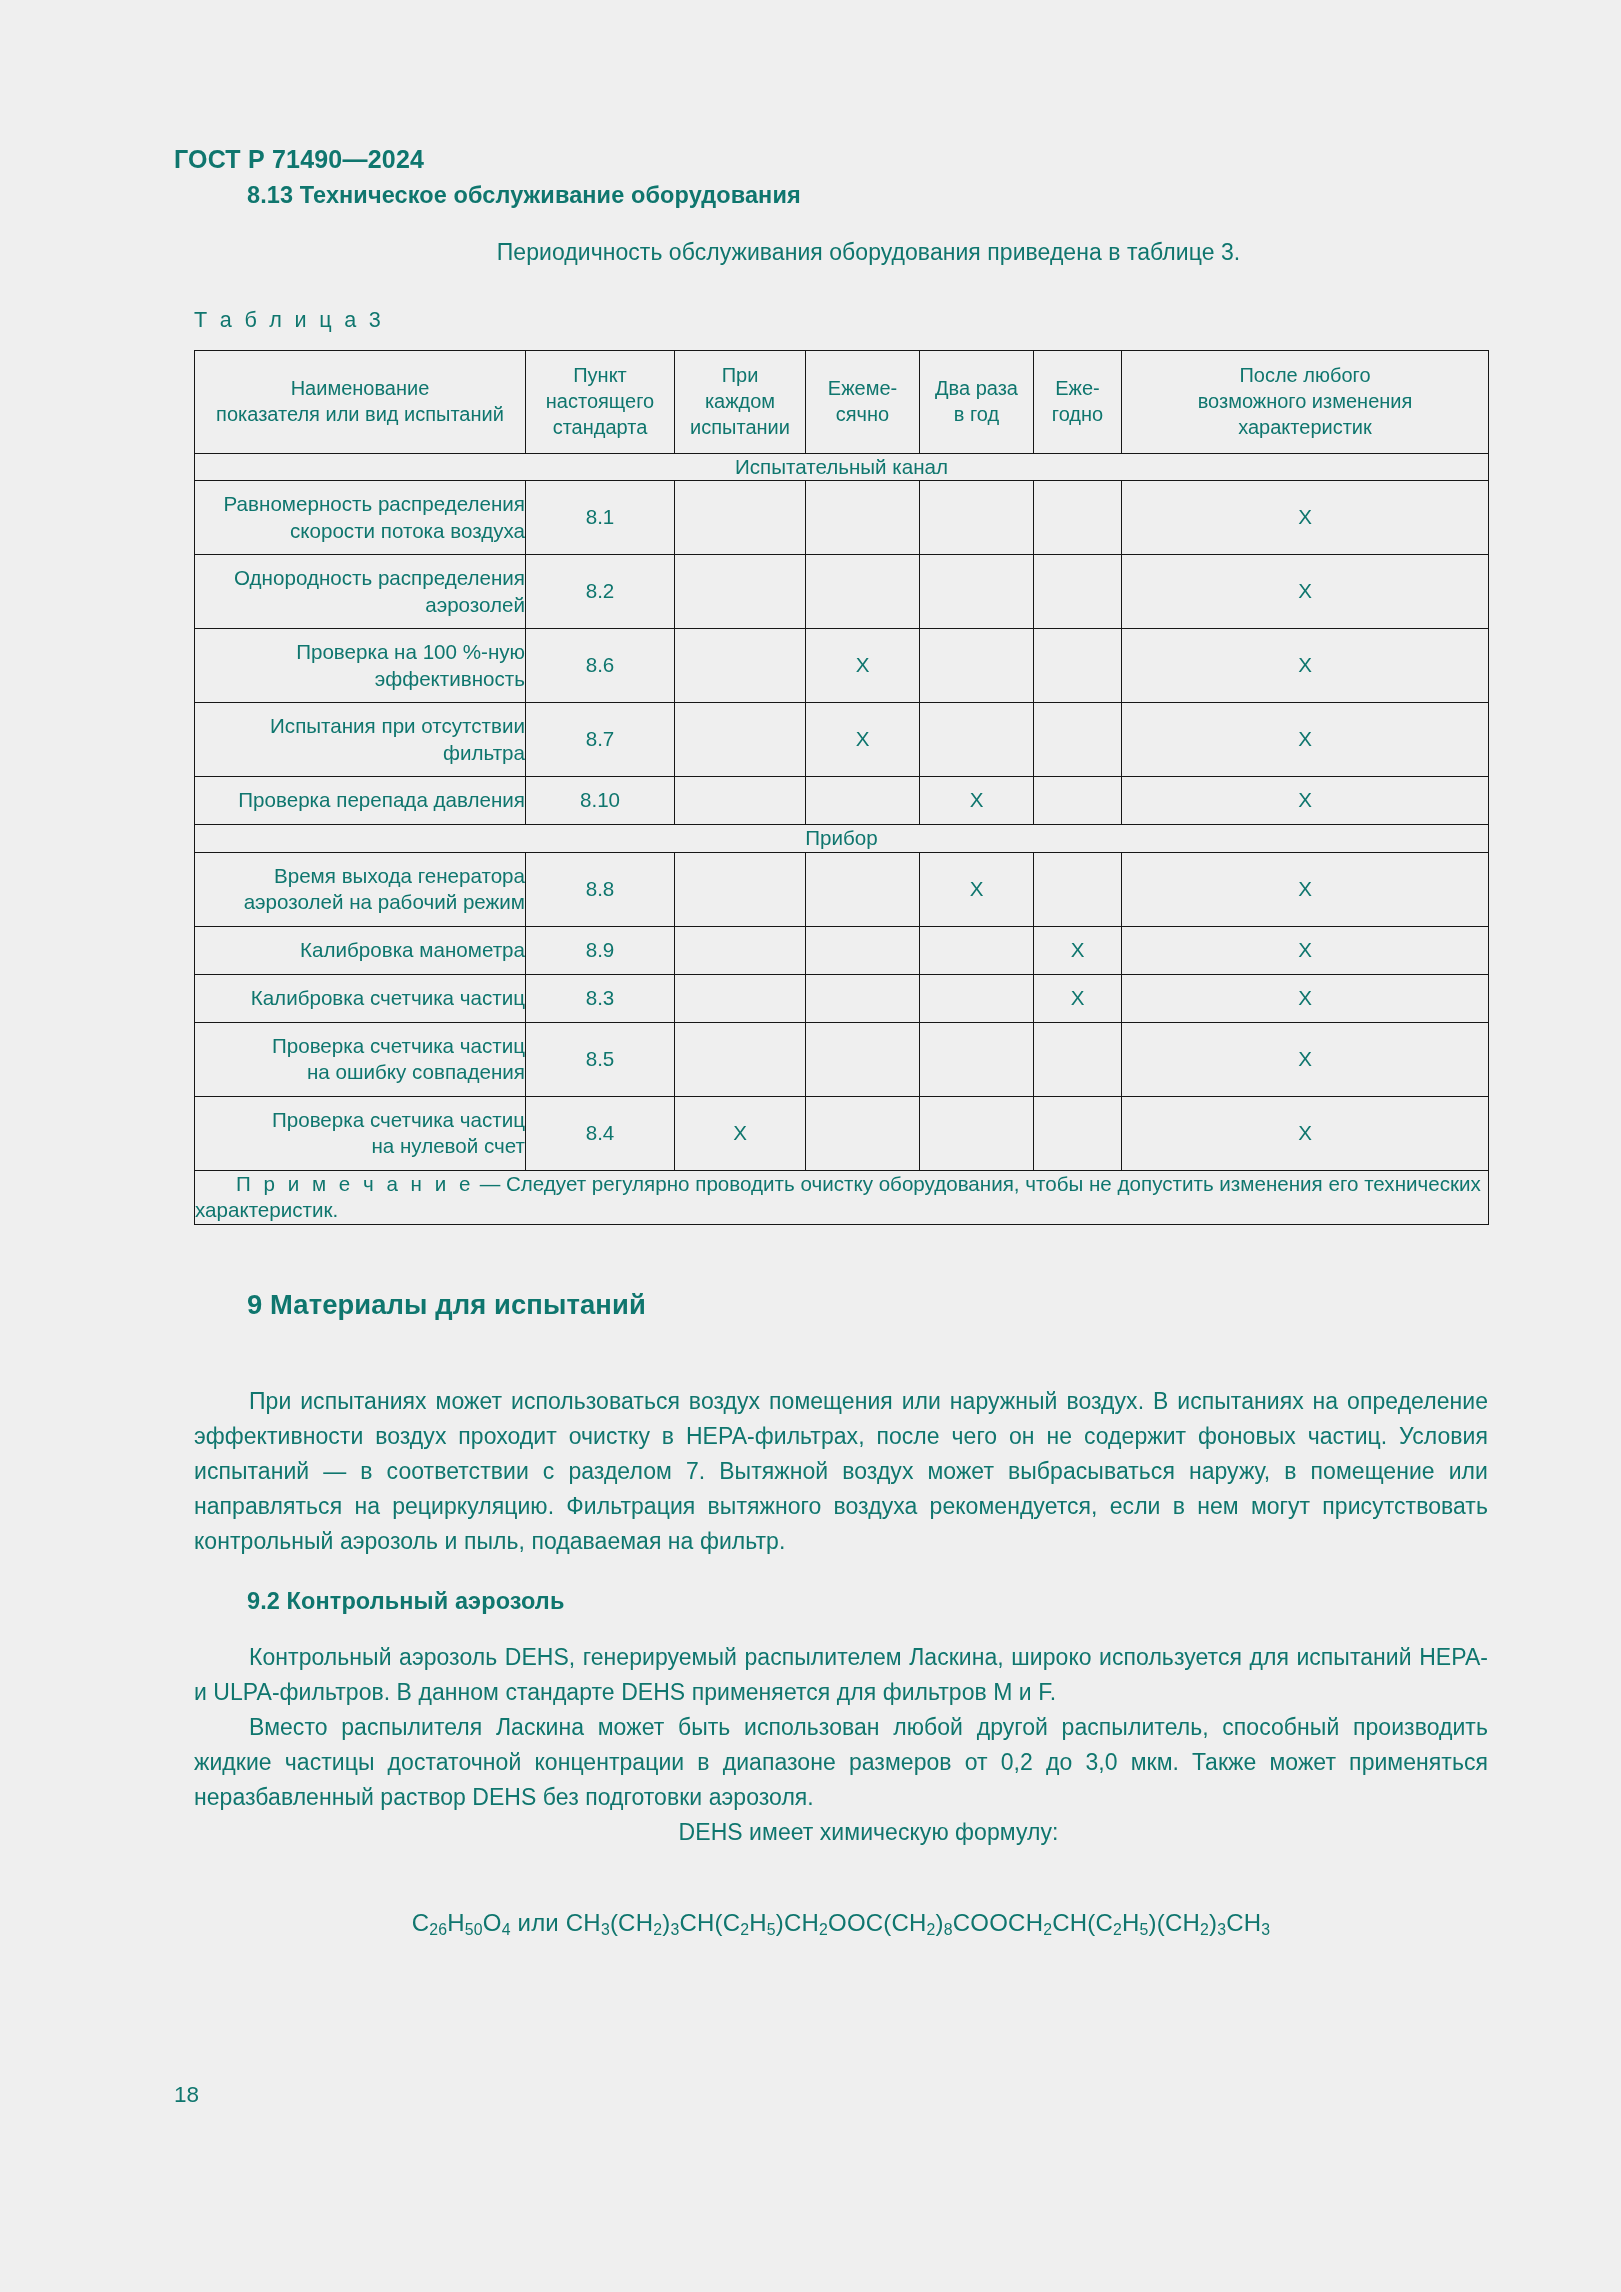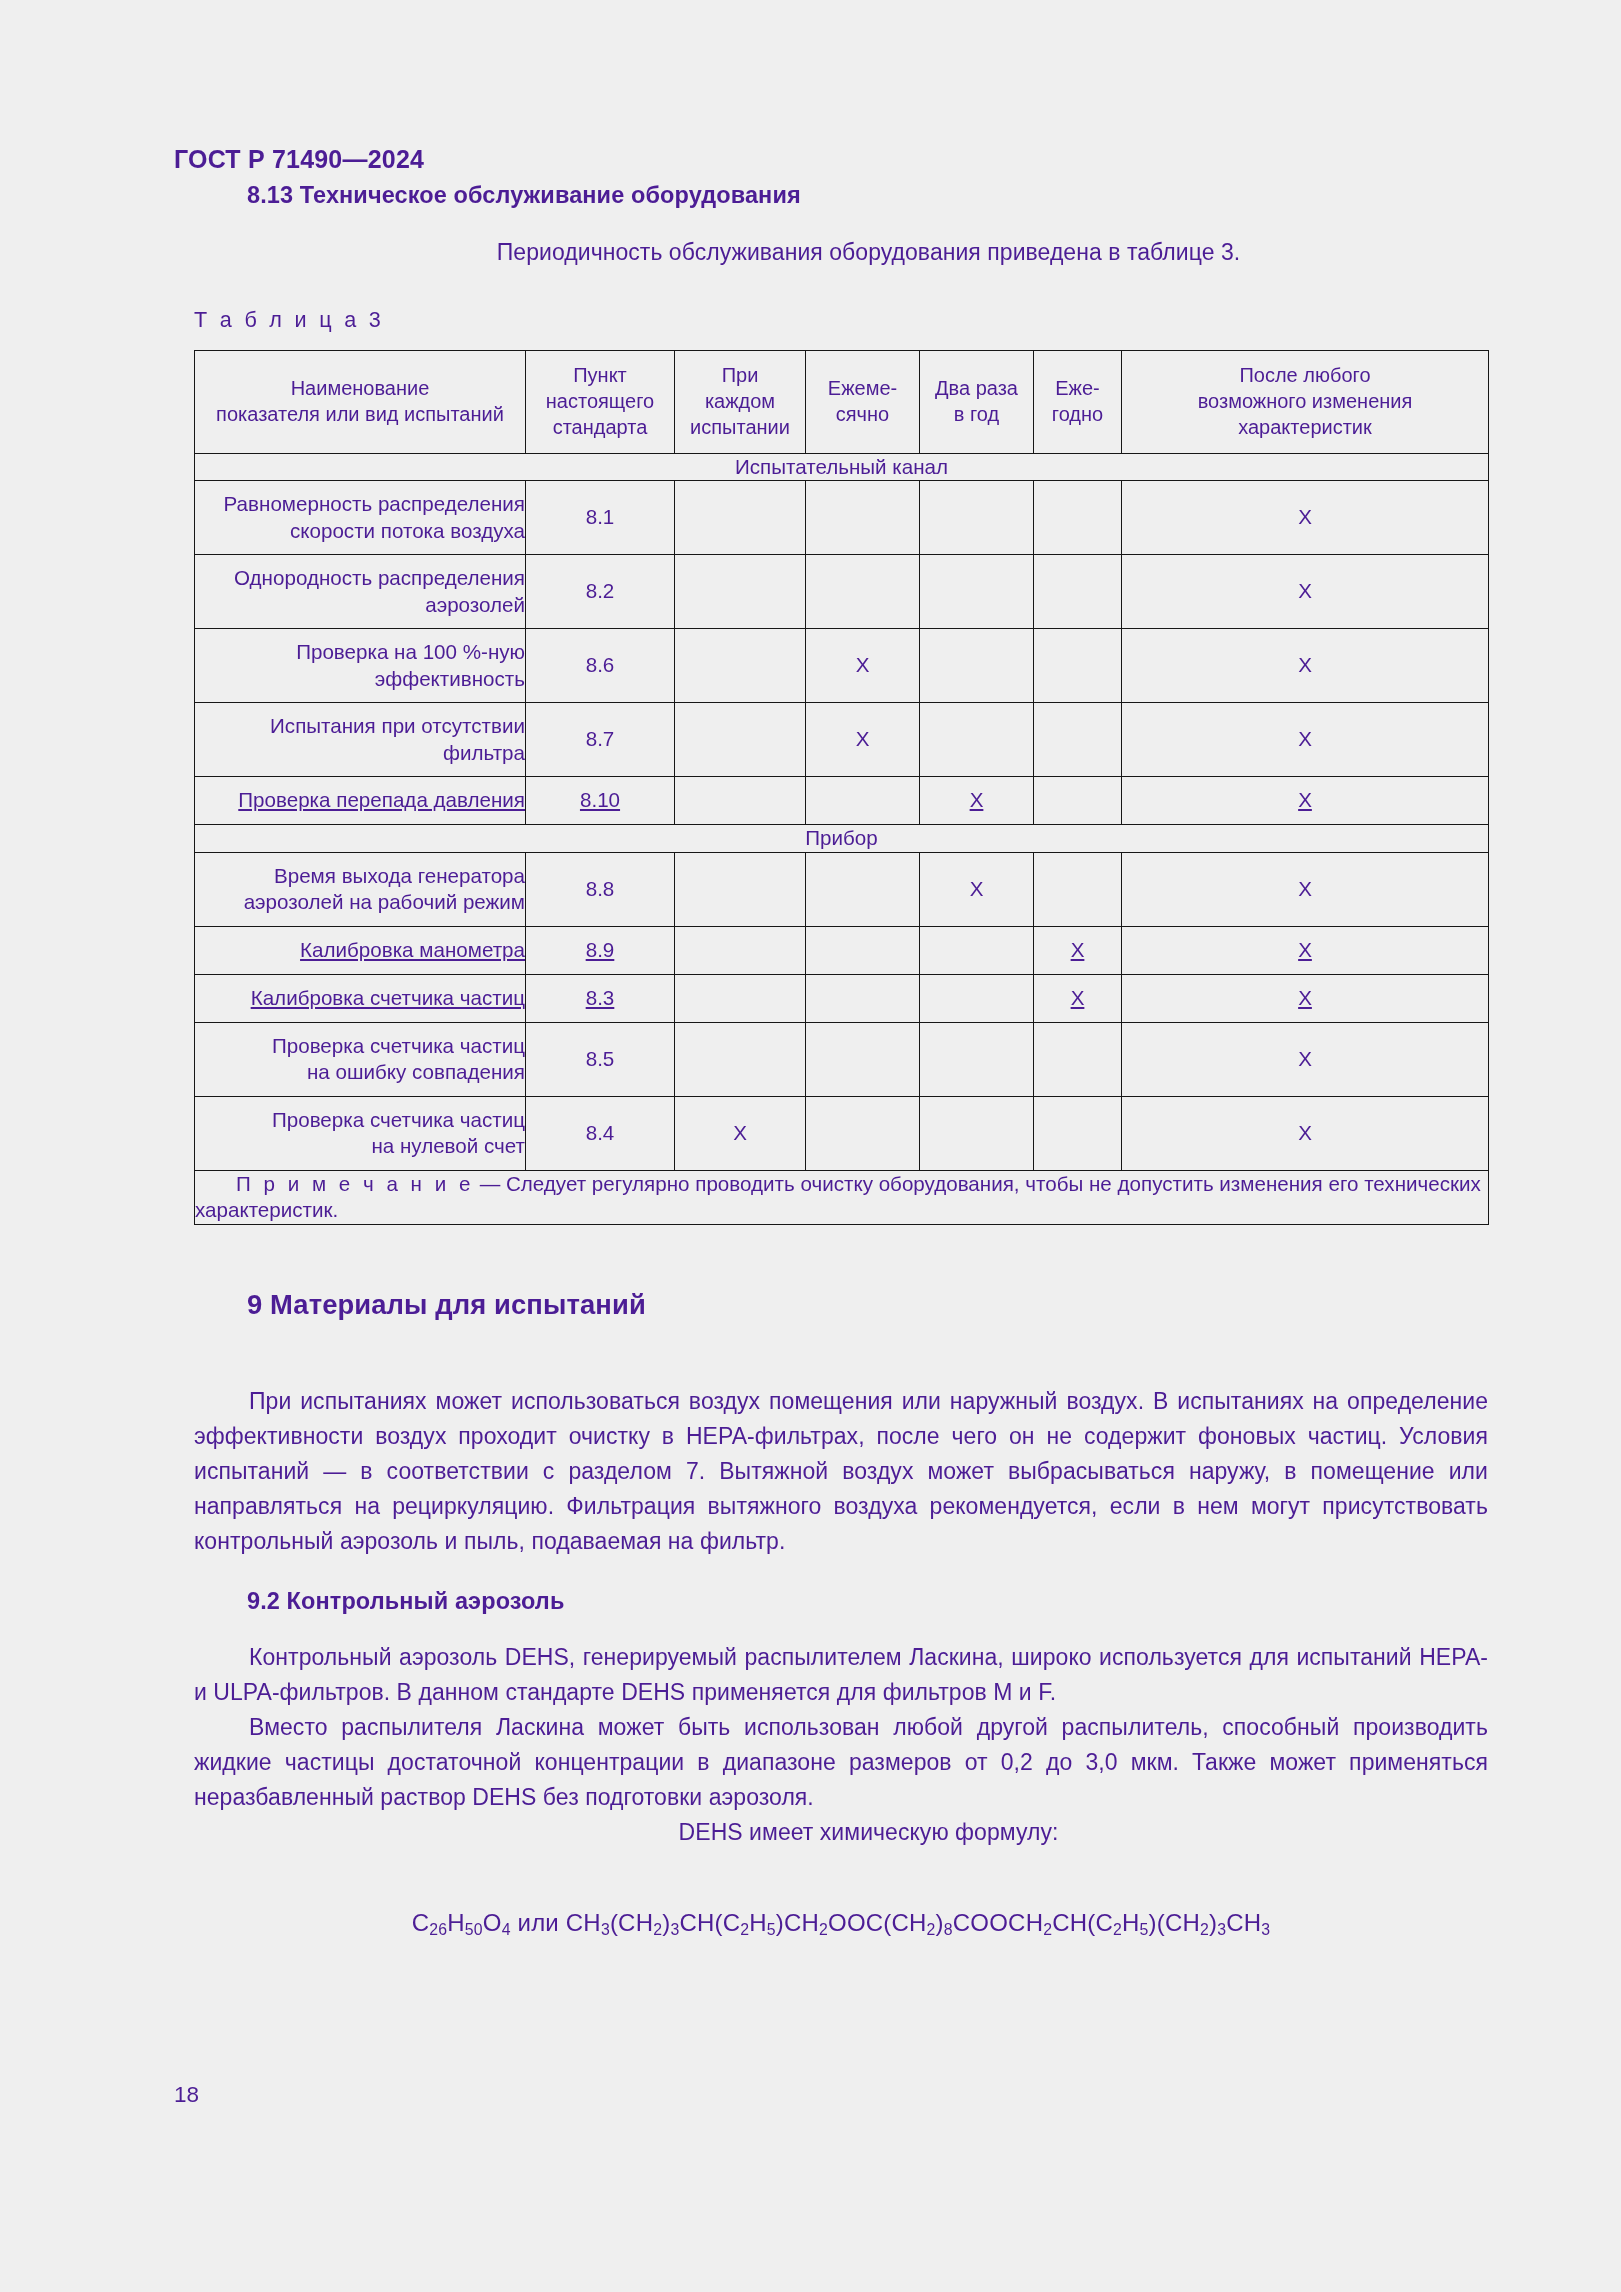--- a/index.html
+++ b/index.html
@@ -7,21 +7,21 @@
     margin: 0;
     padding: 0;
     background: #ffffff;
   }
   .page {
     position: relative;
     width: 1621px;
     height: 2293px;
     background: #efefef;
     font-family: "Liberation Sans", sans-serif;
-    color: #4c1d95;
+    color: #0f766e;
     box-sizing: border-box;
     overflow: hidden;
   }
 
   .content {
     position: absolute;
     left: 194px;
     top: 0;
     width: 1294px;
   }
@@ -115,21 +115,21 @@
     padding: 12.7px 13.7px 14.7px 13.7px;
     font-size: 21.6px;
     line-height: 30px;
   }
   td.note .lbl {
     letter-spacing: 3.5px;
     padding-left: 41px;
   }
 
   .row-tall td { height: 73px; }
-  .row-short td { height: 47px; text-decoration: underline; }
+  .row-short td { height: 47px; }
 
   
   .formula {
     font-size: 24px;
     margin: 0;
     text-align: center;
     letter-spacing: 0.2px;
   }
   .formula sub {
     font-size: 0.66em;

